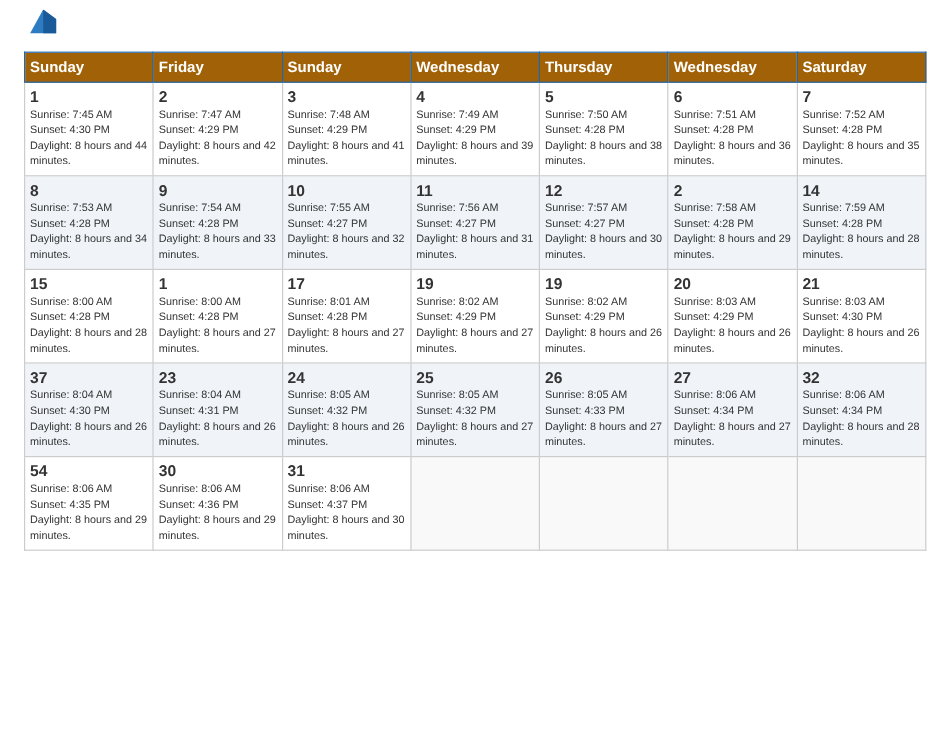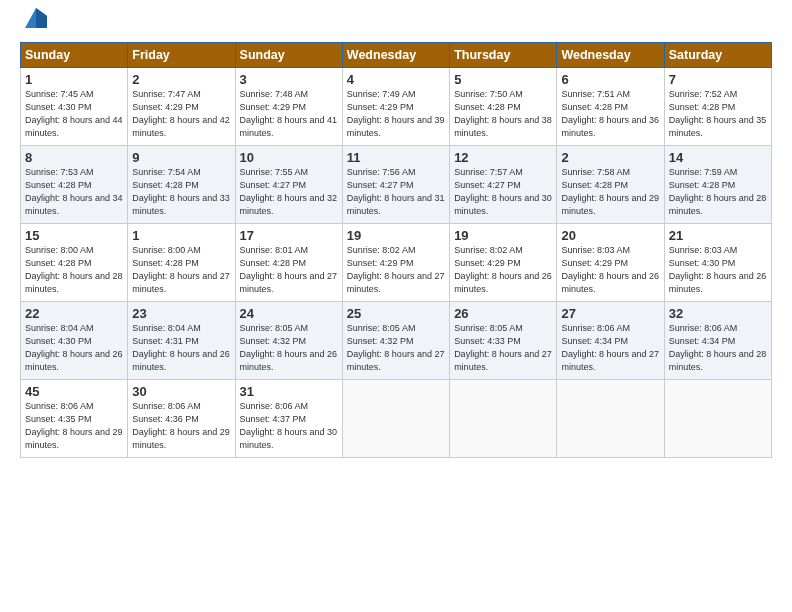--- a/index.html
+++ b/index.html
@@ -292,21 +292,21 @@
         <span class="day-num">21</span>
         <div class="cell-text">
           Sunrise: 8:03 AM<br>
           Sunset: 4:30 PM<br>
           Daylight: 8 hours and 26 minutes.
         </div>
       </td>
         </tr>
         <tr>
           <td>
-        <span class="day-num">22</span>
+        <span class="day-num">37</span>
         <div class="cell-text">
           Sunrise: 8:04 AM<br>
           Sunset: 4:30 PM<br>
           Daylight: 8 hours and 26 minutes.
         </div>
       </td>
           <td>
         <span class="day-num">23</span>
         <div class="cell-text">
           Sunrise: 8:04 AM<br>
@@ -350,21 +350,21 @@
         <span class="day-num">32</span>
         <div class="cell-text">
           Sunrise: 8:06 AM<br>
           Sunset: 4:34 PM<br>
           Daylight: 8 hours and 28 minutes.
         </div>
       </td>
         </tr>
         <tr>
           <td>
-        <span class="day-num">45</span>
+        <span class="day-num">54</span>
         <div class="cell-text">
           Sunrise: 8:06 AM<br>
           Sunset: 4:35 PM<br>
           Daylight: 8 hours and 29 minutes.
         </div>
       </td>
           <td>
         <span class="day-num">30</span>
         <div class="cell-text">
           Sunrise: 8:06 AM<br>

